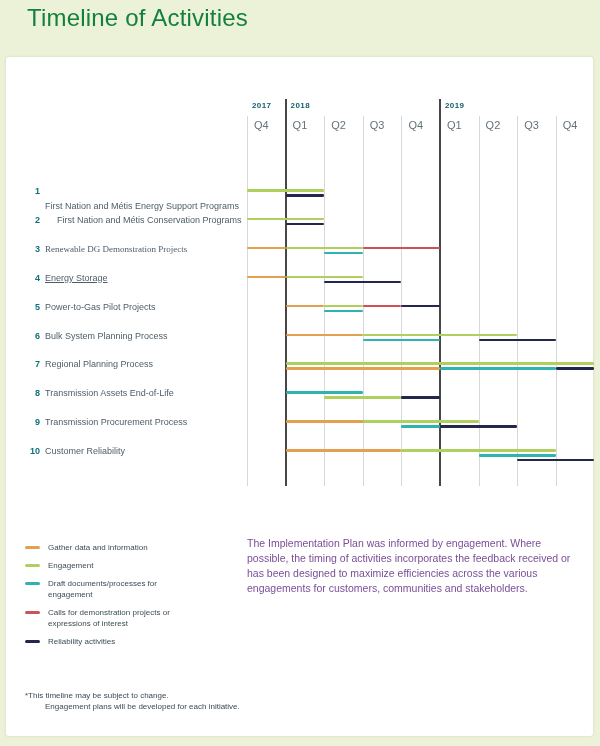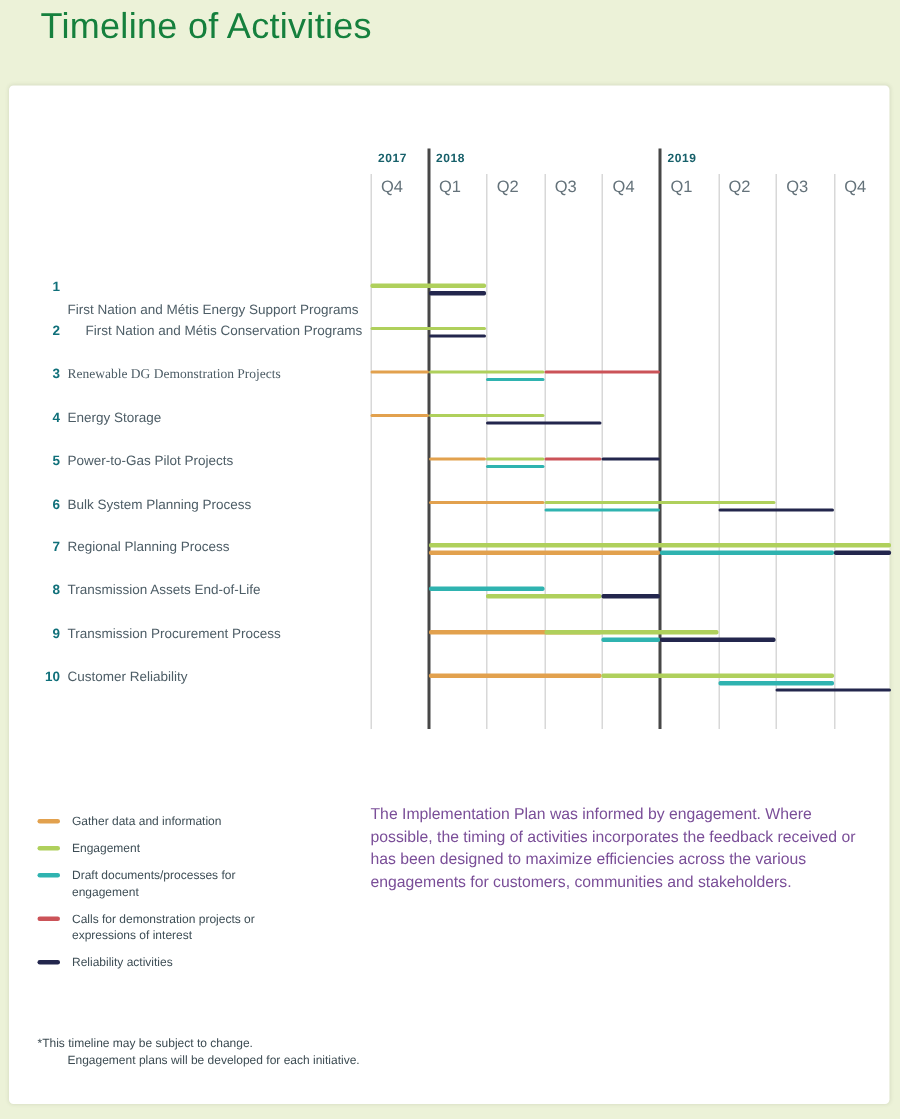--- a/index.html
+++ b/index.html
@@ -71,21 +71,21 @@
       <div class="act-label" style="left: 39px; top: 141.9px; margin-left: 12px;">First Nation and Métis Conservation Programs</div>
       <div class="bar" style="left: 241px; width: 77.2px; top: 144.9px; height: 2.5px; background: rgb(175, 208, 92);"></div>
       <div class="bar" style="left: 279.6px; width: 38.6px; top: 149.9px; height: 2.5px; background: rgb(35, 38, 77);"></div>
       <div class="act-num" style="left: 14px; top: 170.8px;">3</div>
       <div class="act-label" style="left: 39px; top: 170.8px; font-family: Liberation Serif, serif;">Renewable DG Demonstration Projects</div>
       <div class="bar" style="left: 241px; width: 38.6px; top: 173.8px; height: 2.5px; background: rgb(226, 161, 78);"></div>
       <div class="bar" style="left: 279.6px; width: 77.2px; top: 173.8px; height: 2.5px; background: rgb(175, 208, 92);"></div>
       <div class="bar" style="left: 356.8px; width: 77.2px; top: 173.8px; height: 2.5px; background: rgb(203, 83, 88);"></div>
       <div class="bar" style="left: 318.2px; width: 38.6px; top: 178.8px; height: 2.5px; background: rgb(47, 179, 176);"></div>
       <div class="act-num" style="left: 14px; top: 199.7px;">4</div>
-      <div class="act-label" style="left: 39px; top: 199.7px;">Energy Storage</div>
+      <div class="act-label" style="left: 39px; top: 199.7px; text-decoration: underline;">Energy Storage</div>
       <div class="bar" style="left: 241px; width: 38.6px; top: 202.7px; height: 2.5px; background: rgb(226, 161, 78);"></div>
       <div class="bar" style="left: 279.6px; width: 77.2px; top: 202.7px; height: 2.5px; background: rgb(175, 208, 92);"></div>
       <div class="bar" style="left: 318.2px; width: 77.2px; top: 207.7px; height: 2.5px; background: rgb(35, 38, 77);"></div>
       <div class="act-num" style="left: 14px; top: 228.6px;">5</div>
       <div class="act-label" style="left: 39px; top: 228.6px;">Power-to-Gas Pilot Projects</div>
       <div class="bar" style="left: 279.6px; width: 38.6px; top: 231.6px; height: 2.5px; background: rgb(226, 161, 78);"></div>
       <div class="bar" style="left: 318.2px; width: 38.6px; top: 231.6px; height: 2.5px; background: rgb(175, 208, 92);"></div>
       <div class="bar" style="left: 356.8px; width: 38.6px; top: 231.6px; height: 2.5px; background: rgb(203, 83, 88);"></div>
       <div class="bar" style="left: 395.4px; width: 38.6px; top: 231.6px; height: 2.5px; background: rgb(35, 38, 77);"></div>
       <div class="bar" style="left: 318.2px; width: 38.6px; top: 236.6px; height: 2.5px; background: rgb(47, 179, 176);"></div>

